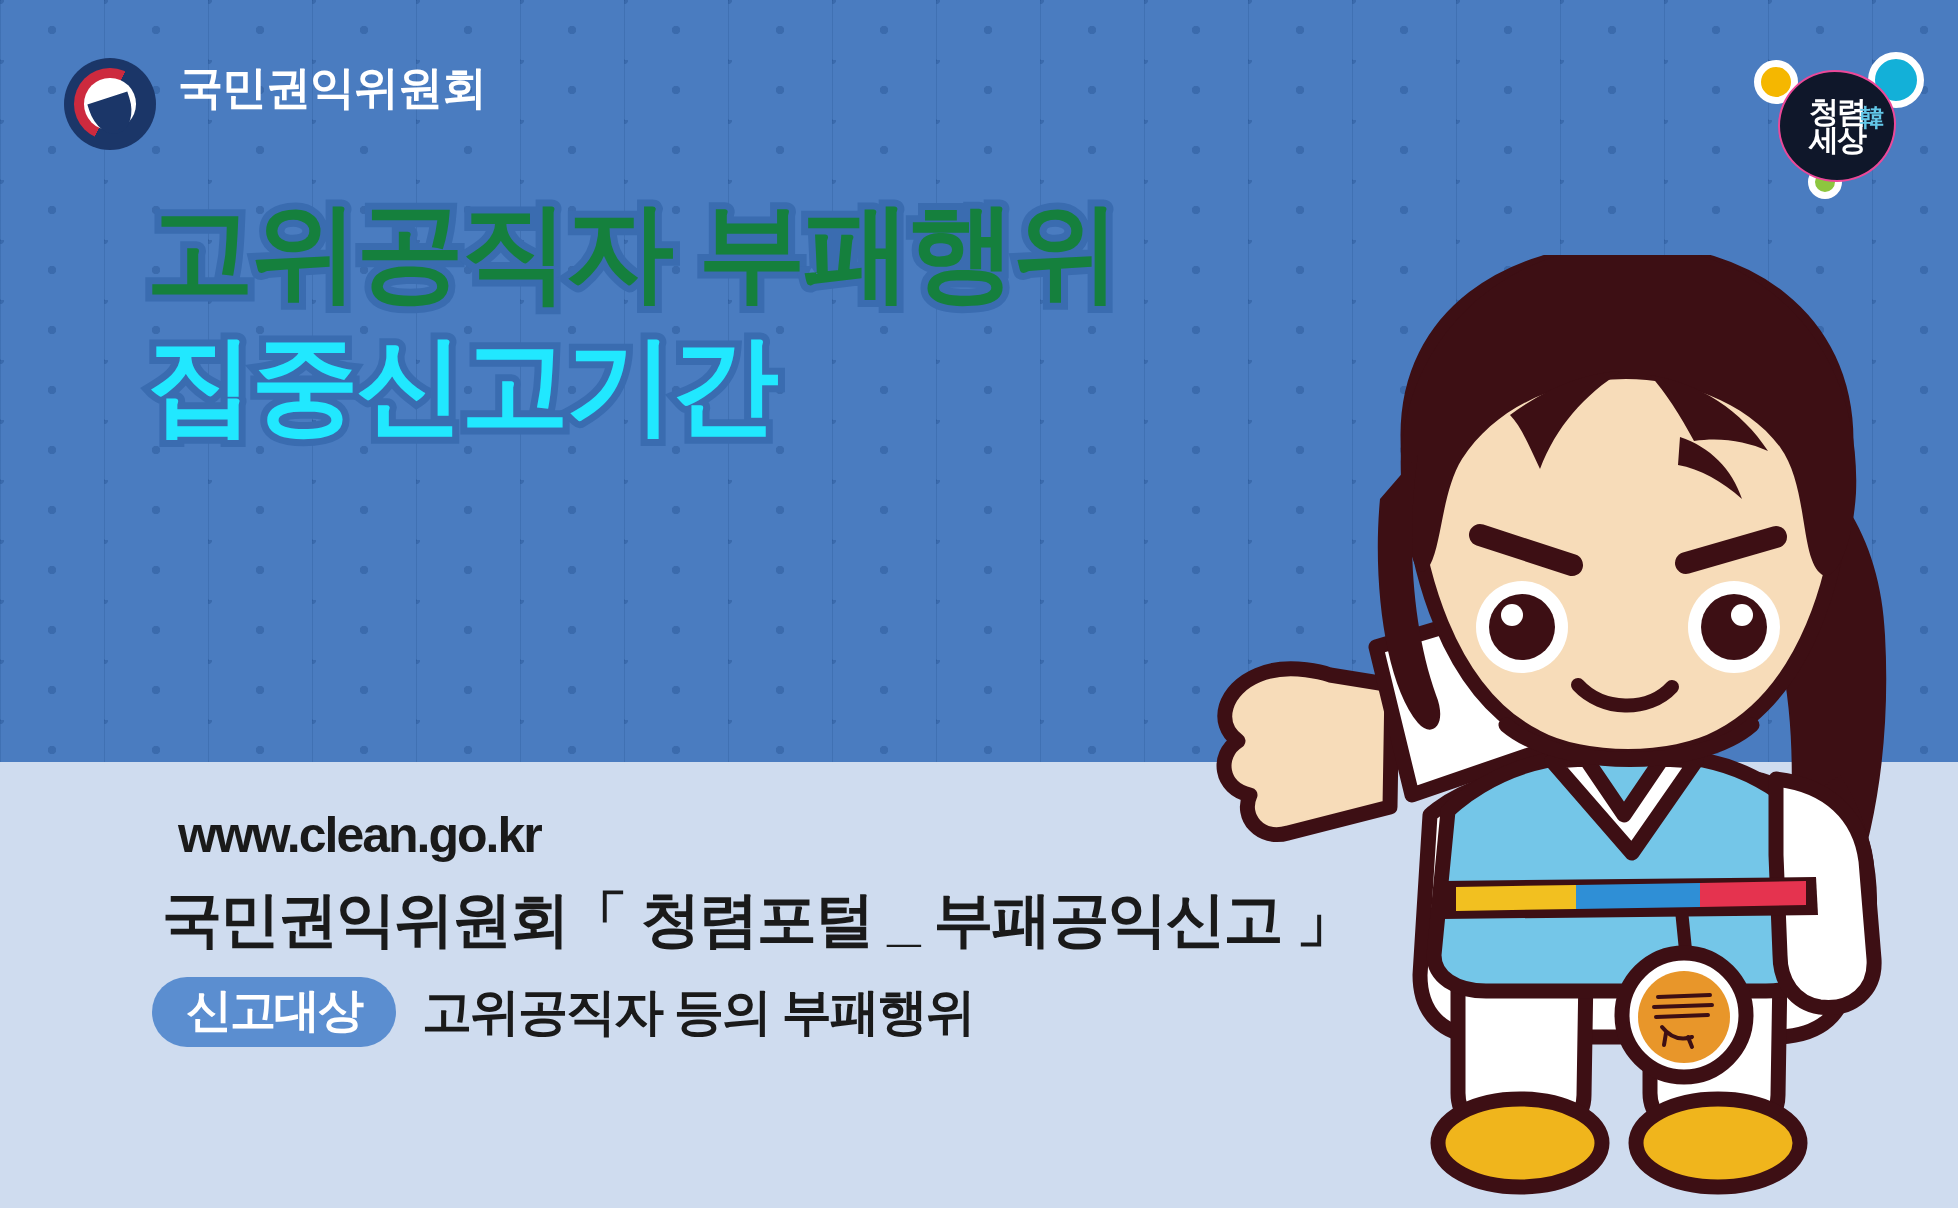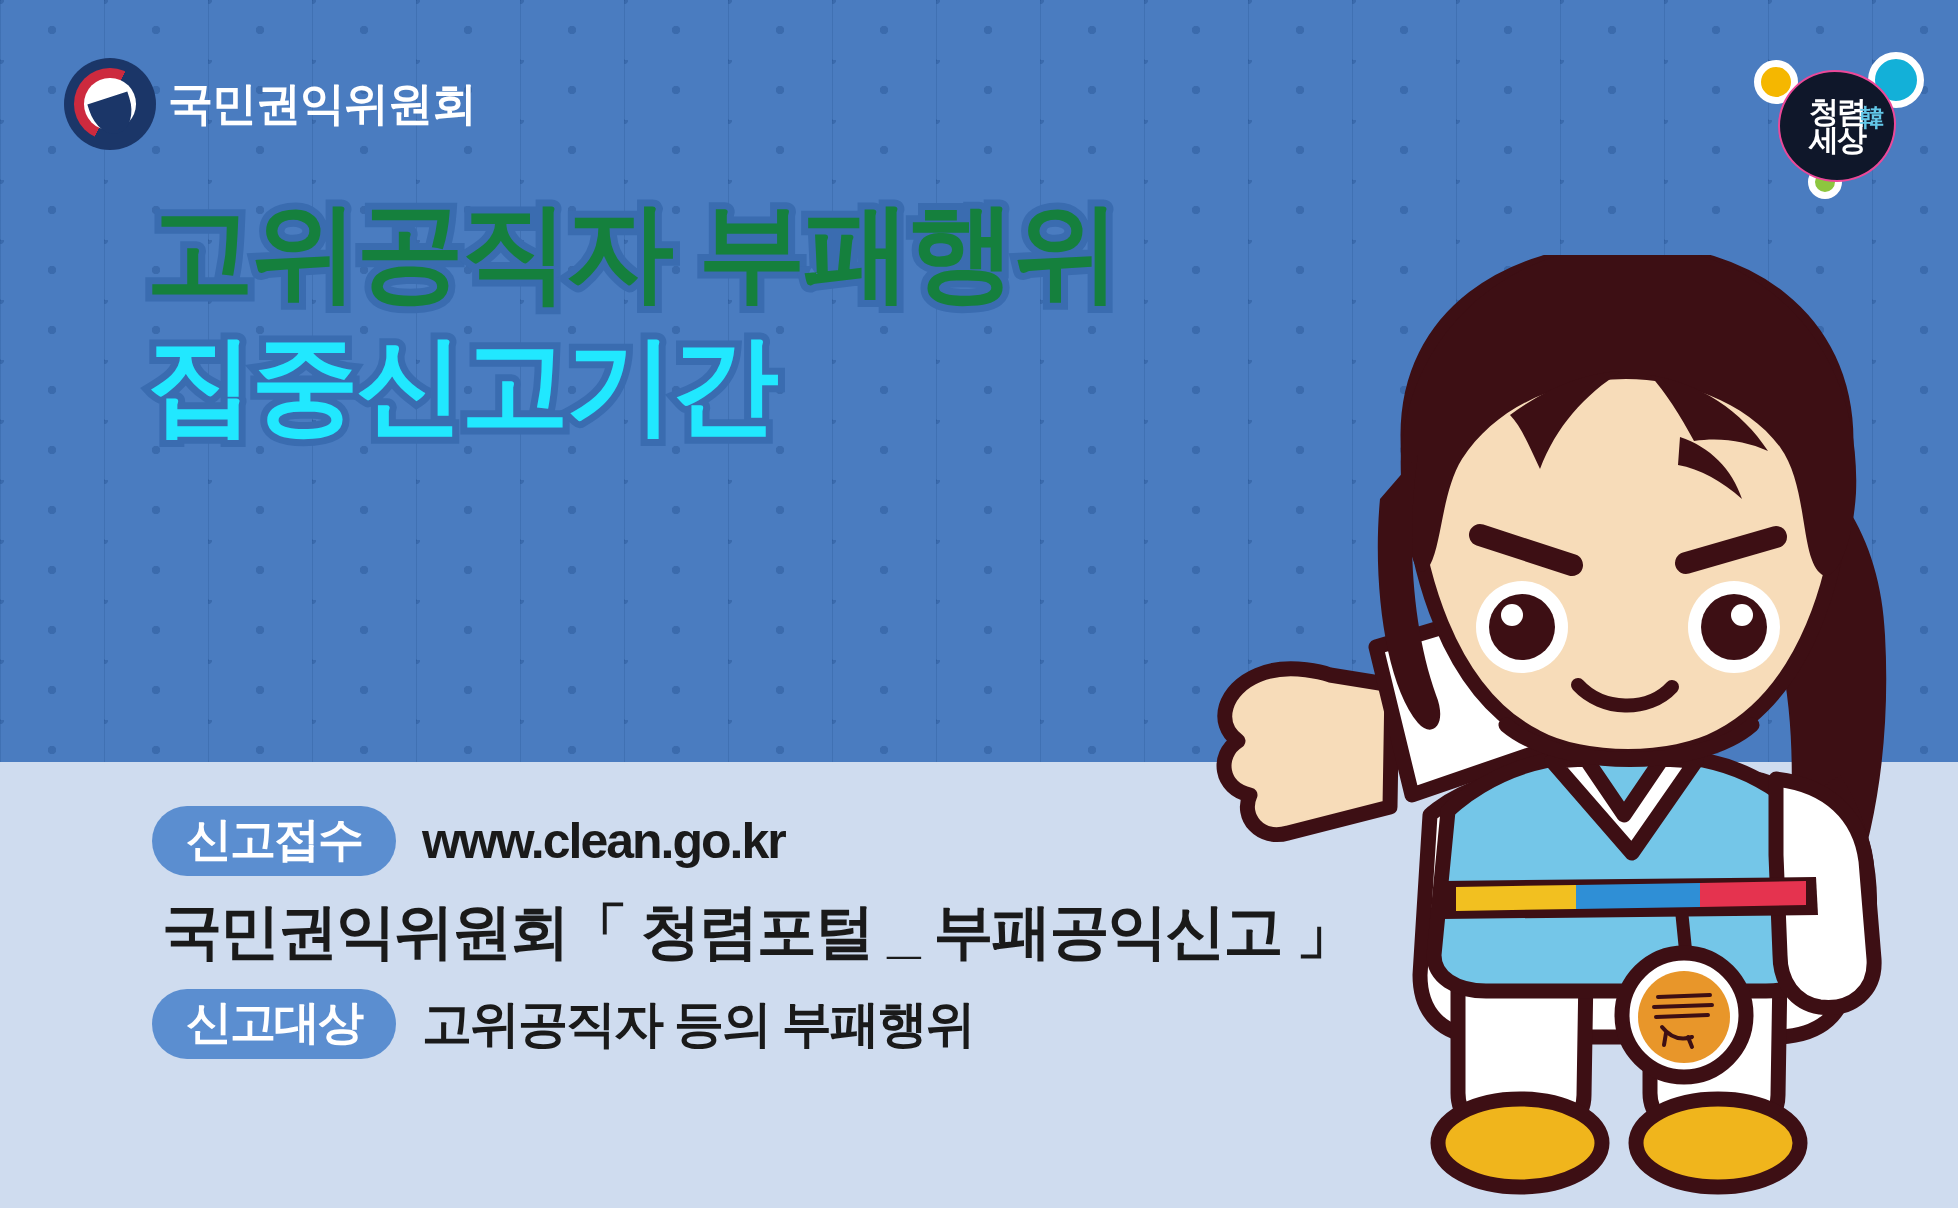--- a/index.html
+++ b/index.html
@@ -37,21 +37,21 @@
     background-size:104px 60px;
   }
   .bg-bottom {
     position:absolute; left:0; top:762px; width:1958px; height:446px;
     background:#cfdcef;
   }
 
   
   .gov-logo-wrap{
     position:absolute; left:64px; top:58px;
-    display:flex; align-items:center; gap:12px;
+    display:flex; align-items:flex-start; gap:22px;
   }
   .taegeuk{
     width:92px; height:92px; position:relative;
     border-radius:50%;
     background:#1b3668;
     overflow:hidden;
     flex:0 0 auto;
   }
   .taegeuk .red{
     position:absolute; left:11%; top:11%; width:78%; height:78%;
@@ -175,21 +175,20 @@
     </div>
   </div>
 
   <div class="title-block">
     <div class="t-line1">고위공직자 부패행위</div>
     <div class="t-line2">집중신고기간</div>
   </div>
 
   <div class="info-block">
     <div class="info-row">
-      <div class="pill">신고접수</div>
       <div class="info-val">www.clean.go.kr</div>
     </div>
     <div class="info-sub">국민권익위원회「 청렴포털 _ 부패공익신고 」</div>
     <div class="info-row">
       <div class="pill">신고대상</div>
       <div class="info-val">고위공직자 등의 부패행위</div>
     </div>
   </div>
 
   <div class="mascot">

